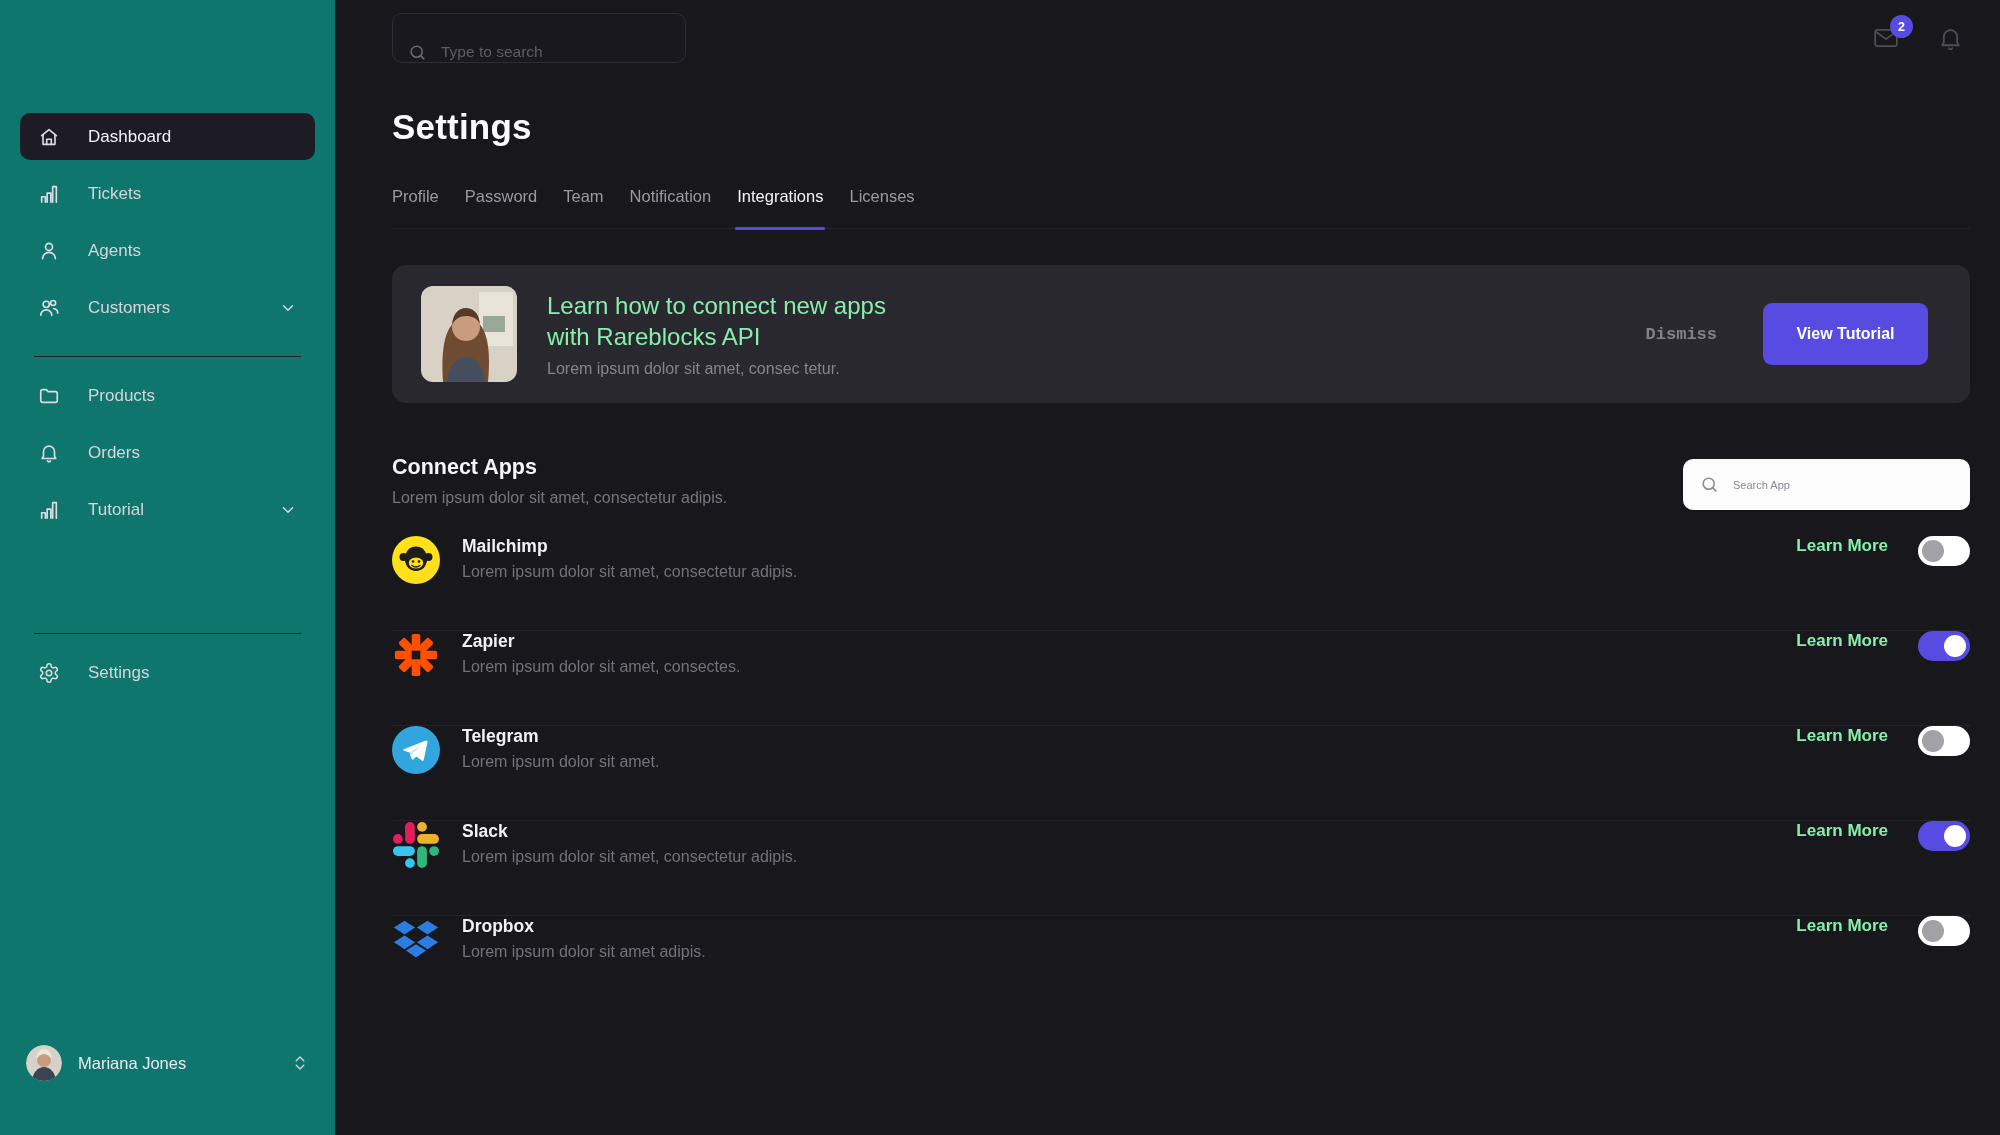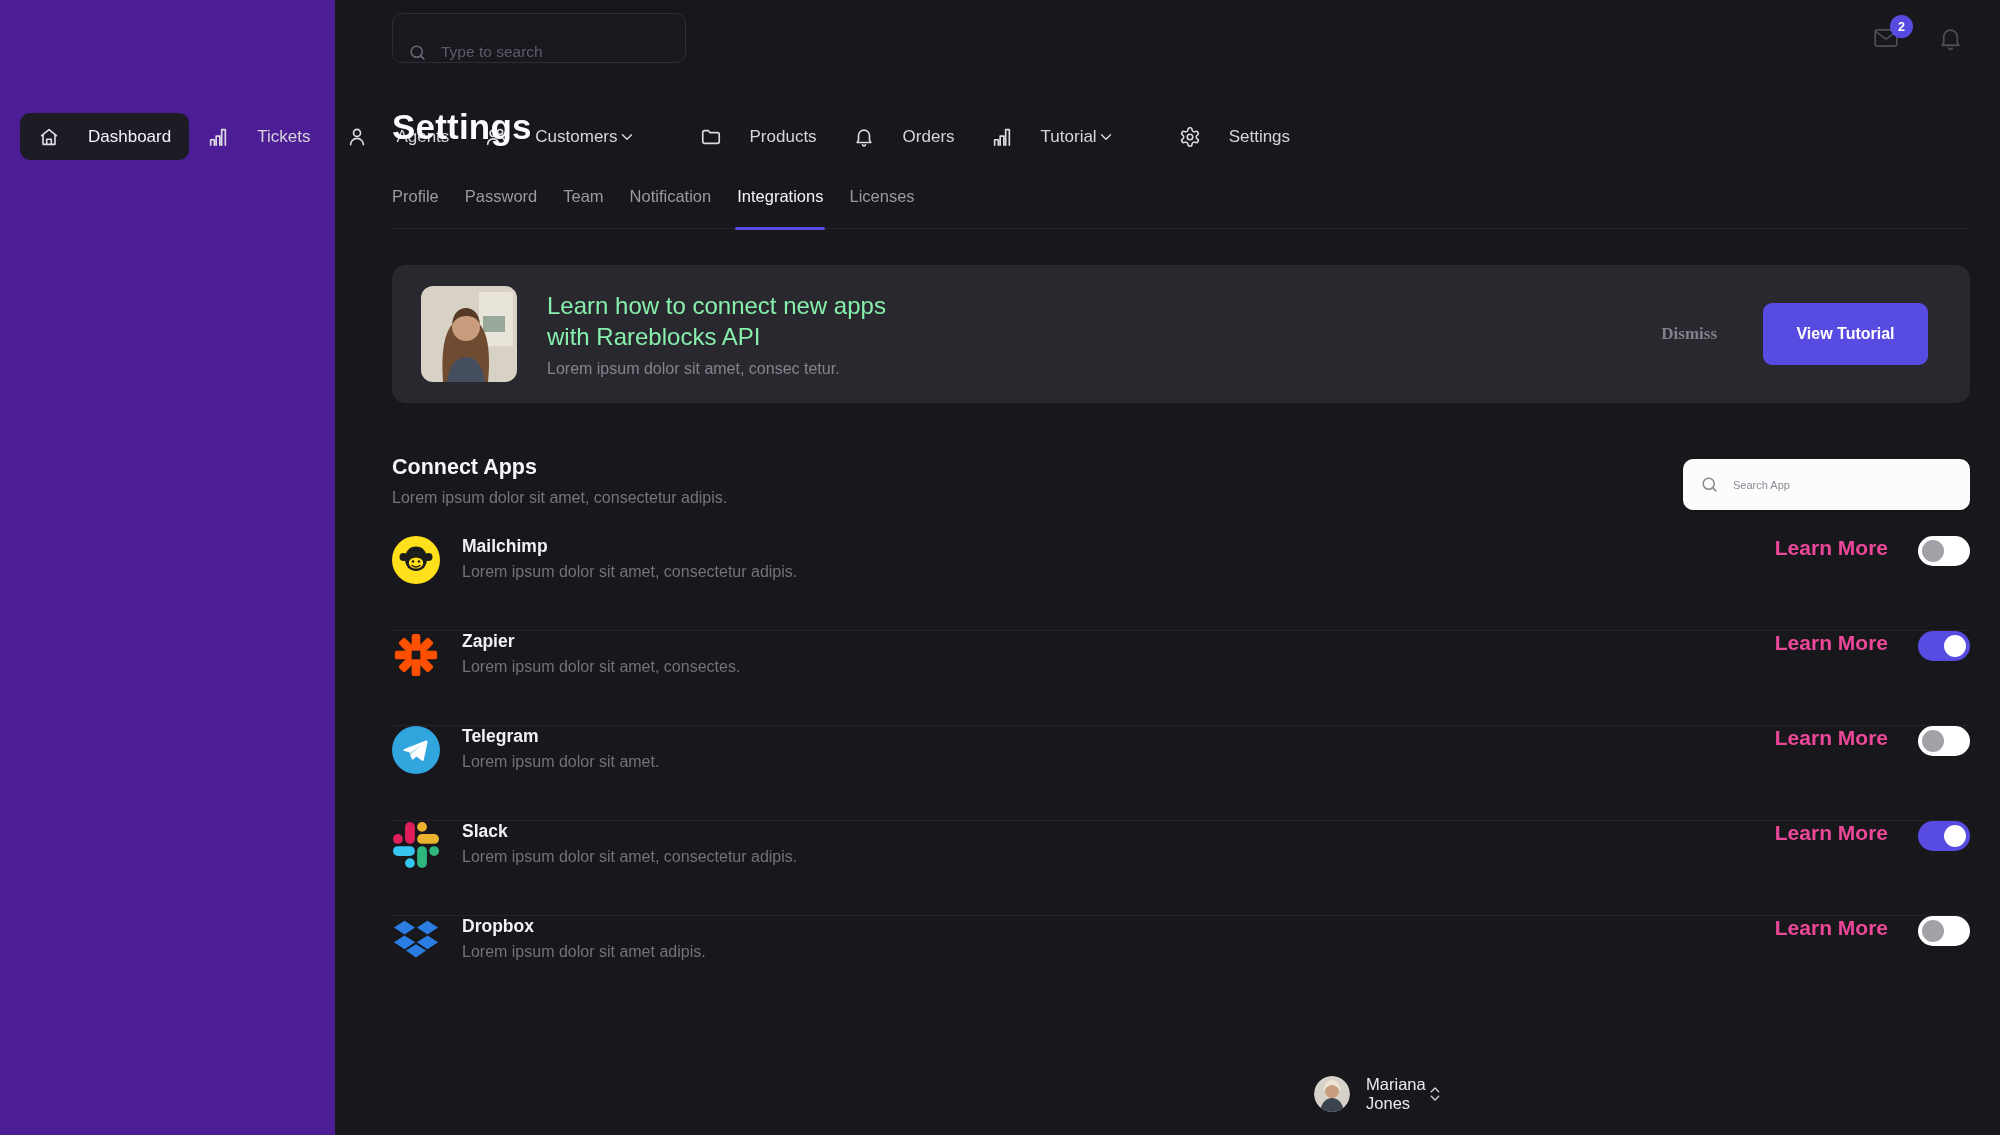--- a/index.html
+++ b/index.html
@@ -5,23 +5,23 @@
   html,body{margin:0;padding:0}
   body{
     width:2000px;height:1135px;overflow:hidden;
     background:#18171c;
     font-family:"Liberation Sans",sans-serif;
     display:flex;
     -webkit-font-smoothing:antialiased;
   }
   
   .sidebar{
-    width:335px;flex:none;background:#4c1d95;height:100%;
-    display:flex;flex-direction:row;box-sizing:border-box;
-    padding:113px 20px 22px;
+    width:335px;flex:none;background:#0f766e;height:100%;
+    display:flex;flex-direction:column;box-sizing:border-box;
+    padding:113px 20px 54px;
   }
   .nav-item{
     display:flex;align-items:center;height:47px;border-radius:10px;
     padding:0 18px;margin-bottom:10px;color:#d6d5dc;font-size:17px;cursor:pointer;
   }
   .nav-item.active{background:#1d1c25;color:#f4f3f8}
   .nav-item .nicon{width:22px;height:22px;flex:none;display:flex;align-items:center;justify-content:center;margin-right:28px}
   .nav-item svg{stroke:#dddce2;}
   .nav-chevron{margin-left:auto;display:flex}
   .nav-divider{height:1px;background:#211f2a;margin:15px 14px}
@@ -60,21 +60,21 @@
   .banner{
     margin-top:36px;height:138px;box-sizing:border-box;background:#29282e;border-radius:14px;
     display:flex;align-items:center;padding:0 42px 0 29px;
   }
   .banner-photo{width:96px;height:96px;border-radius:12px;overflow:hidden;flex:none}
   .banner-text{margin-left:30px}
   .banner-title{font-size:24px;line-height:31px;font-weight:normal;color:#86efac}
   .banner-title span{display:block}
   .banner-sub{margin-top:8px;font-size:16px;color:#85848d}
   .banner-actions{margin-left:auto;display:flex;align-items:center;gap:40px}
-  .dismiss-btn{font-size:17px;font-weight:bold;color:#83828c;background:none;border:none;cursor:pointer;font-family:Liberation Serif, serif}
+  .dismiss-btn{font-size:17px;font-weight:bold;color:#83828c;background:none;border:none;cursor:pointer;font-family:Liberation Mono, monospace}
   .cta-btn{
     width:165px;height:62px;border:none;border-radius:9px;background:#574BE2;color:#fff;
     font-size:16px;font-weight:bold;cursor:pointer;font-family:inherit;
   }
   
   .connect-head{margin-top:52px;display:flex;align-items:flex-start}
   .connect-title{margin:0;font-size:21.5px;font-weight:bold;color:#f6f5f9}
   .connect-sub{margin-top:9px;font-size:16px;color:#76757e}
   .app-search{
     margin-left:auto;margin-top:4px;width:287px;height:51px;box-sizing:border-box;background:#fcfcfd;
@@ -86,21 +86,21 @@
   }
   .app-search input::placeholder{color:#8b8a94}
   
   .app-list{margin-top:26px}
   .app-row{display:flex;align-items:flex-start;height:94px;border-bottom:1px solid #242329}
   .app-row:last-child{border-bottom:none}
   .app-icon{width:48px;height:48px;flex:none;display:flex;align-items:center;justify-content:center}
   .app-info{margin-left:22px}
   .app-name{font-size:17.5px;font-weight:bold;color:#f2f1f6}
   .app-desc{margin-top:6px;font-size:16px;color:#73727b}
-  .learn-more{margin-left:auto;margin-right:30px;font-size:21px;font-weight:bold;color:#ec4899;text-decoration:none;cursor:pointer}
+  .learn-more{margin-left:auto;margin-right:30px;font-size:17px;font-weight:bold;color:#86efac;text-decoration:none;cursor:pointer}
   .toggle{width:52px;height:30px;border-radius:15px;position:relative;border:none;cursor:pointer;flex:none;padding:0}
   .toggle .knob{position:absolute;top:4px;width:22px;height:22px;border-radius:50%}
   .toggle[data-state="off"]{background:#ffffff}
   .toggle[data-state="off"] .knob{left:4px;background:#a2a1a8}
   .toggle[data-state="on"]{background:#574BE2}
   .toggle[data-state="on"] .knob{right:4px;background:#ffffff}
 </style>
 </head>
 <body>
 

